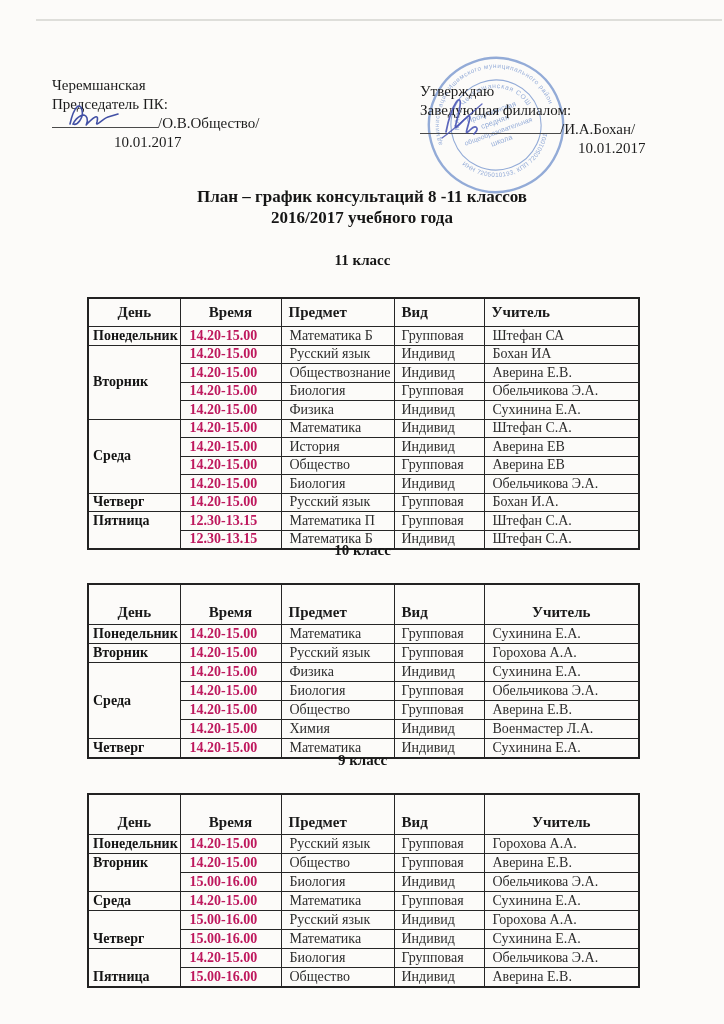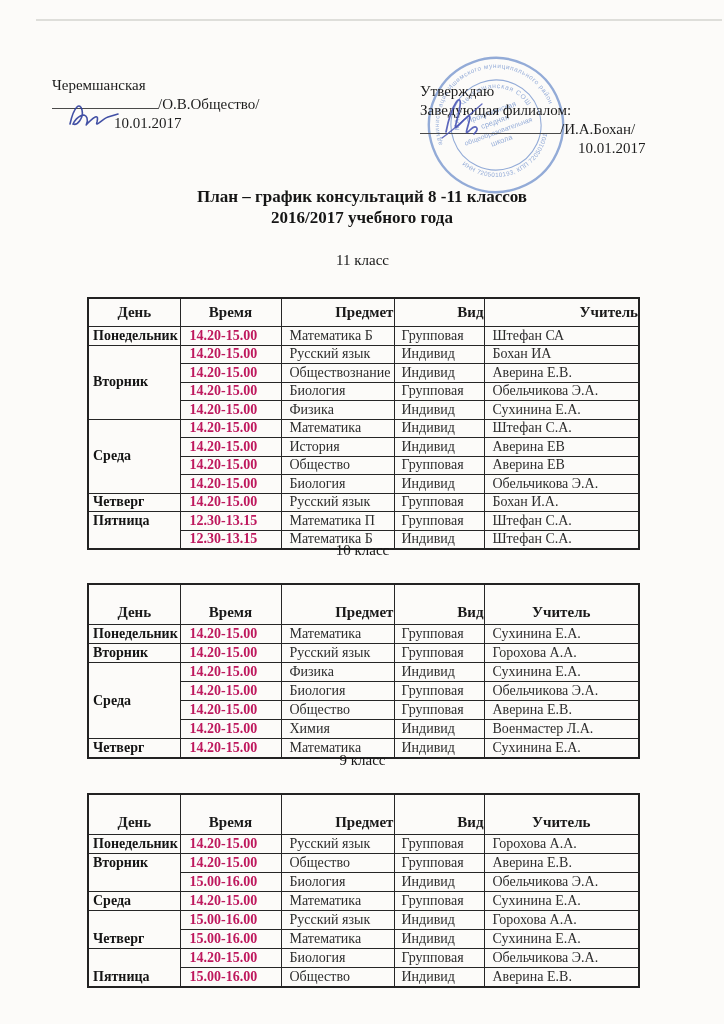--- a/index.html
+++ b/index.html
@@ -8,26 +8,26 @@
     background:#fcfbf9;color:#1d1d1d;
     font-family:"Liberation Serif","DejaVu Serif",serif;
   }
   .abs{position:absolute;}
   .topline{left:36px;top:19px;width:686px;height:2px;background:#dededa;}
   .approval{font-size:15px;line-height:19px;white-space:nowrap;}
   .sig-line{display:inline-block;border-bottom:1.5px solid #4a4a4a;height:13px;vertical-align:baseline;}
   .date-left{margin-left:62px;}
   .date-right{margin-left:158px;}
   .title{left:0;top:186px;width:724px;text-align:center;font-weight:bold;font-size:17px;line-height:21px;color:#161616;}
-  .tcaption{left:87px;width:551px;text-align:center;font-weight:normal;font-size:15px;color:#161616;}
+  .tcaption{left:87px;width:551px;text-align:center;font-weight:bold;font-size:15px;color:#161616;}
   .tablebox{left:87px;}
   table{border-collapse:collapse;table-layout:fixed;width:551px;background:transparent;}
   th,td{border:1.5px solid #262626;overflow:hidden;white-space:nowrap;padding:0;}
   table{border:2px solid #222;}
-  th{font-size:15px;font-weight:bold;color:#1a1a1a;text-align:right;height:27px;vertical-align:middle;}
+  th{font-size:15px;font-weight:bold;color:#1a1a1a;text-align:left;padding-left:7px;height:27px;vertical-align:middle;}
   th.center{text-align:center;padding-left:0;}
   .tall th{height:36px;vertical-align:bottom;padding-bottom:3px;}
   td{font-size:14px;height:18px;line-height:16px;color:#2d2d2d;}
   .t11 td{height:17.5px;}
   .c-day{font-weight:bold;color:#141414;padding-left:4px;}
   .c-time{font-weight:bold;color:#be185d;padding-left:9px;}
   .c-subj{padding-left:8px;}
   .c-kind{padding-left:7px;}
   .c-teach{padding-left:8px;}
   .v-top{vertical-align:top;padding-top:1px;}
@@ -65,20 +65,21 @@
         <text x="73" y="72">средняя</text>
         <text x="73" y="82" font-size="6.8">общеобразовательная</text>
         <text x="73" y="92">школа</text>
       </g>
     </g>
   </g>
 </svg>
 
 <div class="abs approval" style="left:52px;top:76px;">
   <div>Черемшанская</div>
+  <div>Председатель ПК:</div>
   <div><span class="sig-line" style="width:106px;"></span><span>/О.В.Общество/</span></div>
   <div class="date-left">10.01.2017</div>
 </div>
 
 <svg class="abs signature" style="left:62px;top:98px;width:100px;height:36px;" viewBox="0 0 100 36">
   <path d="M8,26 C12,8 18,4 20,12 C22,20 15,28 11,26 C15,18 23,14 25,20 C27,26 21,30 27,24 C33,18 37,16 35,24 C33,30 40,21 46,19 L56,16" fill="none" stroke="#2d3d9b" stroke-width="1.6" stroke-linecap="round" opacity="0.9"></path>
 </svg>
 
 <div class="abs approval" style="left:420px;top:82px;">
   <div>Утверждаю</div>

